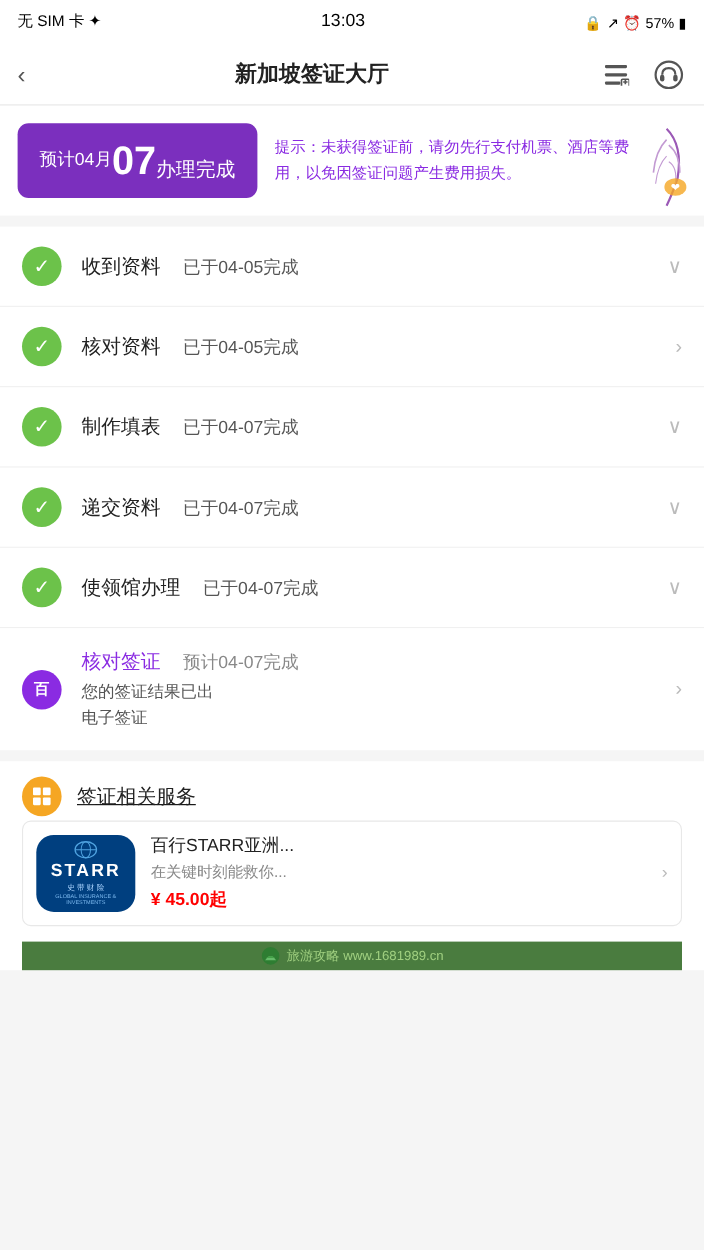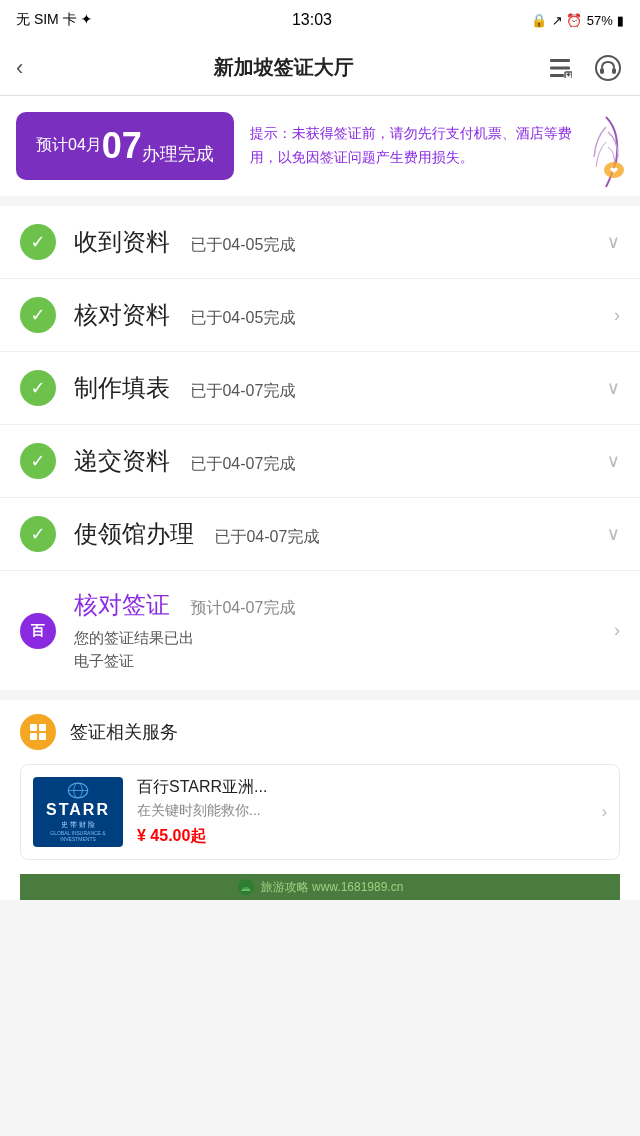--- a/index.html
+++ b/index.html
@@ -134,41 +134,42 @@
       color: #fff;
     }
     .step-icon.purple {
       background: #8a2be2;
       color: #fff;
       font-size: 14px;
       font-weight: 700;
     }
 
     .step-content { flex: 1; }
-    .step-title { font-size: 24px; color: #222; display: inline; }
+    .step-title { font-size: 18px; color: #222; display: inline; }
     .step-title.purple { color: #8a2be2; }
     .step-status { font-size: 16px; color: #555; margin-left: 16px; display: inline; }
     .step-sub { font-size: 15px; color: #555; margin-top: 6px; line-height: 1.5; }
 
     .step-chevron {
       font-size: 18px;
       color: #bbb;
       margin-left: 8px;
     }
 
     
     .service-section {
       background: #fff;
       margin-top: 10px;
       padding: 14px 20px 0 20px;
     }
     .service-header {
       display: flex;
       align-items: center;
-      margin-bottom: 14px;
+      margin-bottom: 4px;
+      text-decoration: underline;
     }
     .service-icon {
       width: 36px;
       height: 36px;
       border-radius: 50%;
       background: #f5a623;
       display: flex;
       align-items: center;
       justify-content: center;
       margin-right: 14px;
@@ -184,21 +185,21 @@
       border-radius: 8px;
       padding: 12px;
       margin-bottom: 14px;
       background: #fff;
       cursor: pointer;
     }
     .service-logo {
       width: 90px;
       height: 70px;
       background: #003f7f;
-      border-radius: 4px;
+      border-radius: 16px;
       display: flex;
       flex-direction: column;
       align-items: center;
       justify-content: center;
       flex-shrink: 0;
       margin-right: 14px;
       color: #fff;
       font-size: 11px;
       position: relative;
       overflow: hidden;

